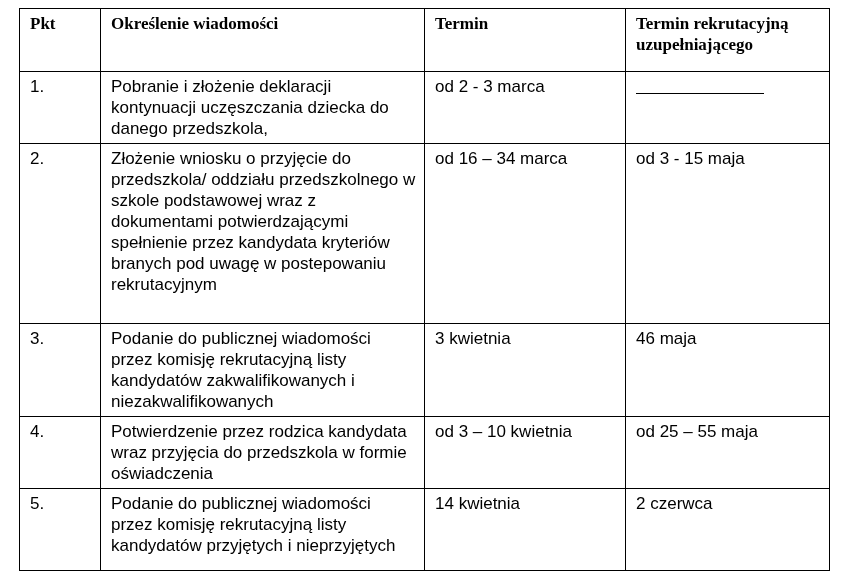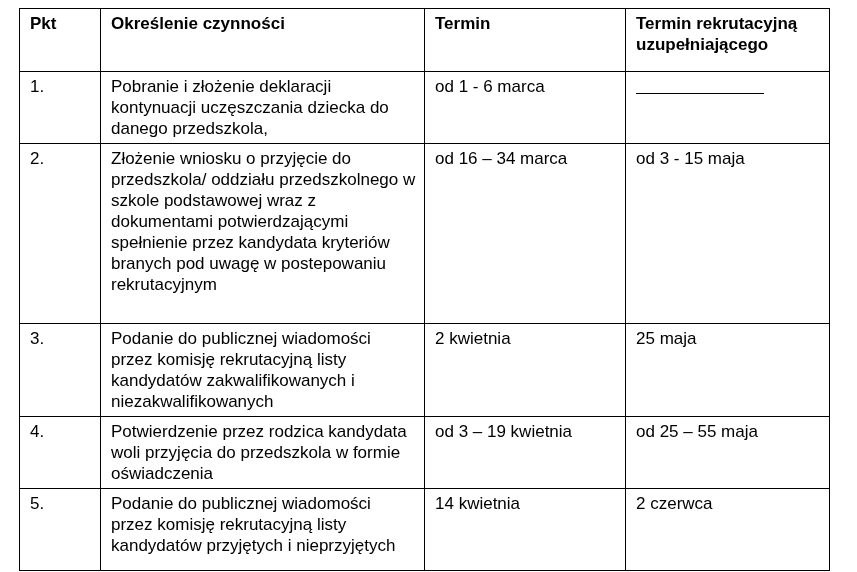--- a/index.html
+++ b/index.html
@@ -26,21 +26,21 @@
     overflow: hidden;
     text-align: left;
     font-weight: normal;
   }
   .doc-table th { font-weight: bold; }
   .col-pkt   { width: 81px; }
   .col-act   { width: 324px; }
   .col-term  { width: 201px; }
   .col-uzup  { width: 204px; }
   .cell-term, .cell-uzup { padding-left: 12px; margin-left: 20px; }
-  .row-header { height: 63px; }
+  .row-header { height: 63px; font-family: Liberation Serif, serif; }
   .row-1 { height: 67px; }
   .row-2 { height: 180px; }
   .row-3 { height: 88px; }
   .row-4 { height: 67px; }
   .row-5 { height: 82px; }
   .bold { font-weight: bold; }
   .blank-line {
     display: inline-block;
     width: 128px;
     height: 17px;
@@ -53,48 +53,48 @@
 <table class="doc-table">
   <colgroup>
     <col class="col-pkt">
     <col class="col-act">
     <col class="col-term">
     <col class="col-uzup">
   </colgroup>
   <thead>
     <tr class="row-header">
       <th>Pkt</th>
-      <th>Określenie czynności</th>
+      <th>Określenie wiadomości</th>
       <th class="cell-term">Termin</th>
       <th class="cell-uzup">Termin rekrutacyjną uzupełniającego</th>
     </tr>
   </thead>
   <tbody>
     <tr class="row-1">
       <td>1.</td>
       <td>Pobranie i złożenie deklaracji kontynuacji uczęszczania dziecka do danego przedszkola,</td>
-      <td class="cell-term">od 1 - 6 marca</td>
+      <td class="cell-term">od 2 - 3 marca</td>
       <td class="cell-uzup"><span class="blank-line"></span></td>
     </tr>
     <tr class="row-2">
       <td>2.</td>
       <td>Złożenie wniosku o przyjęcie do przedszkola/ oddziału przedszkolnego w szkole podstawowej wraz z dokumentami potwierdzającymi spełnienie przez kandydata kryteriów branych pod uwagę w postepowaniu rekrutacyjnym</td>
       <td class="cell-term">od 16 – 34 marca</td>
       <td class="cell-uzup">od 3 - 15 maja</td>
     </tr>
     <tr class="row-3">
       <td>3.</td>
       <td>Podanie do publicznej wiadomości przez komisję rekrutacyjną listy kandydatów zakwalifikowanych i niezakwalifikowanych</td>
-      <td class="cell-term bold">2 kwietnia</td>
-      <td class="cell-uzup bold">25 maja</td>
+      <td class="cell-term bold">3 kwietnia</td>
+      <td class="cell-uzup bold">46 maja</td>
     </tr>
     <tr class="row-4">
       <td>4.</td>
-      <td>Potwierdzenie przez rodzica kandydata woli przyjęcia do przedszkola w formie oświadczenia</td>
-      <td class="cell-term">od 3 – 19 kwietnia</td>
+      <td>Potwierdzenie przez rodzica kandydata wraz przyjęcia do przedszkola w formie oświadczenia</td>
+      <td class="cell-term">od 3 – 10 kwietnia</td>
       <td class="cell-uzup">od 25 – 55 maja</td>
     </tr>
     <tr class="row-5">
       <td>5.</td>
       <td>Podanie do publicznej wiadomości przez komisję rekrutacyjną listy kandydatów przyjętych i nieprzyjętych</td>
       <td class="cell-term bold">14 kwietnia</td>
       <td class="cell-uzup bold">2 czerwca</td>
     </tr>
   </tbody>
 </table>

